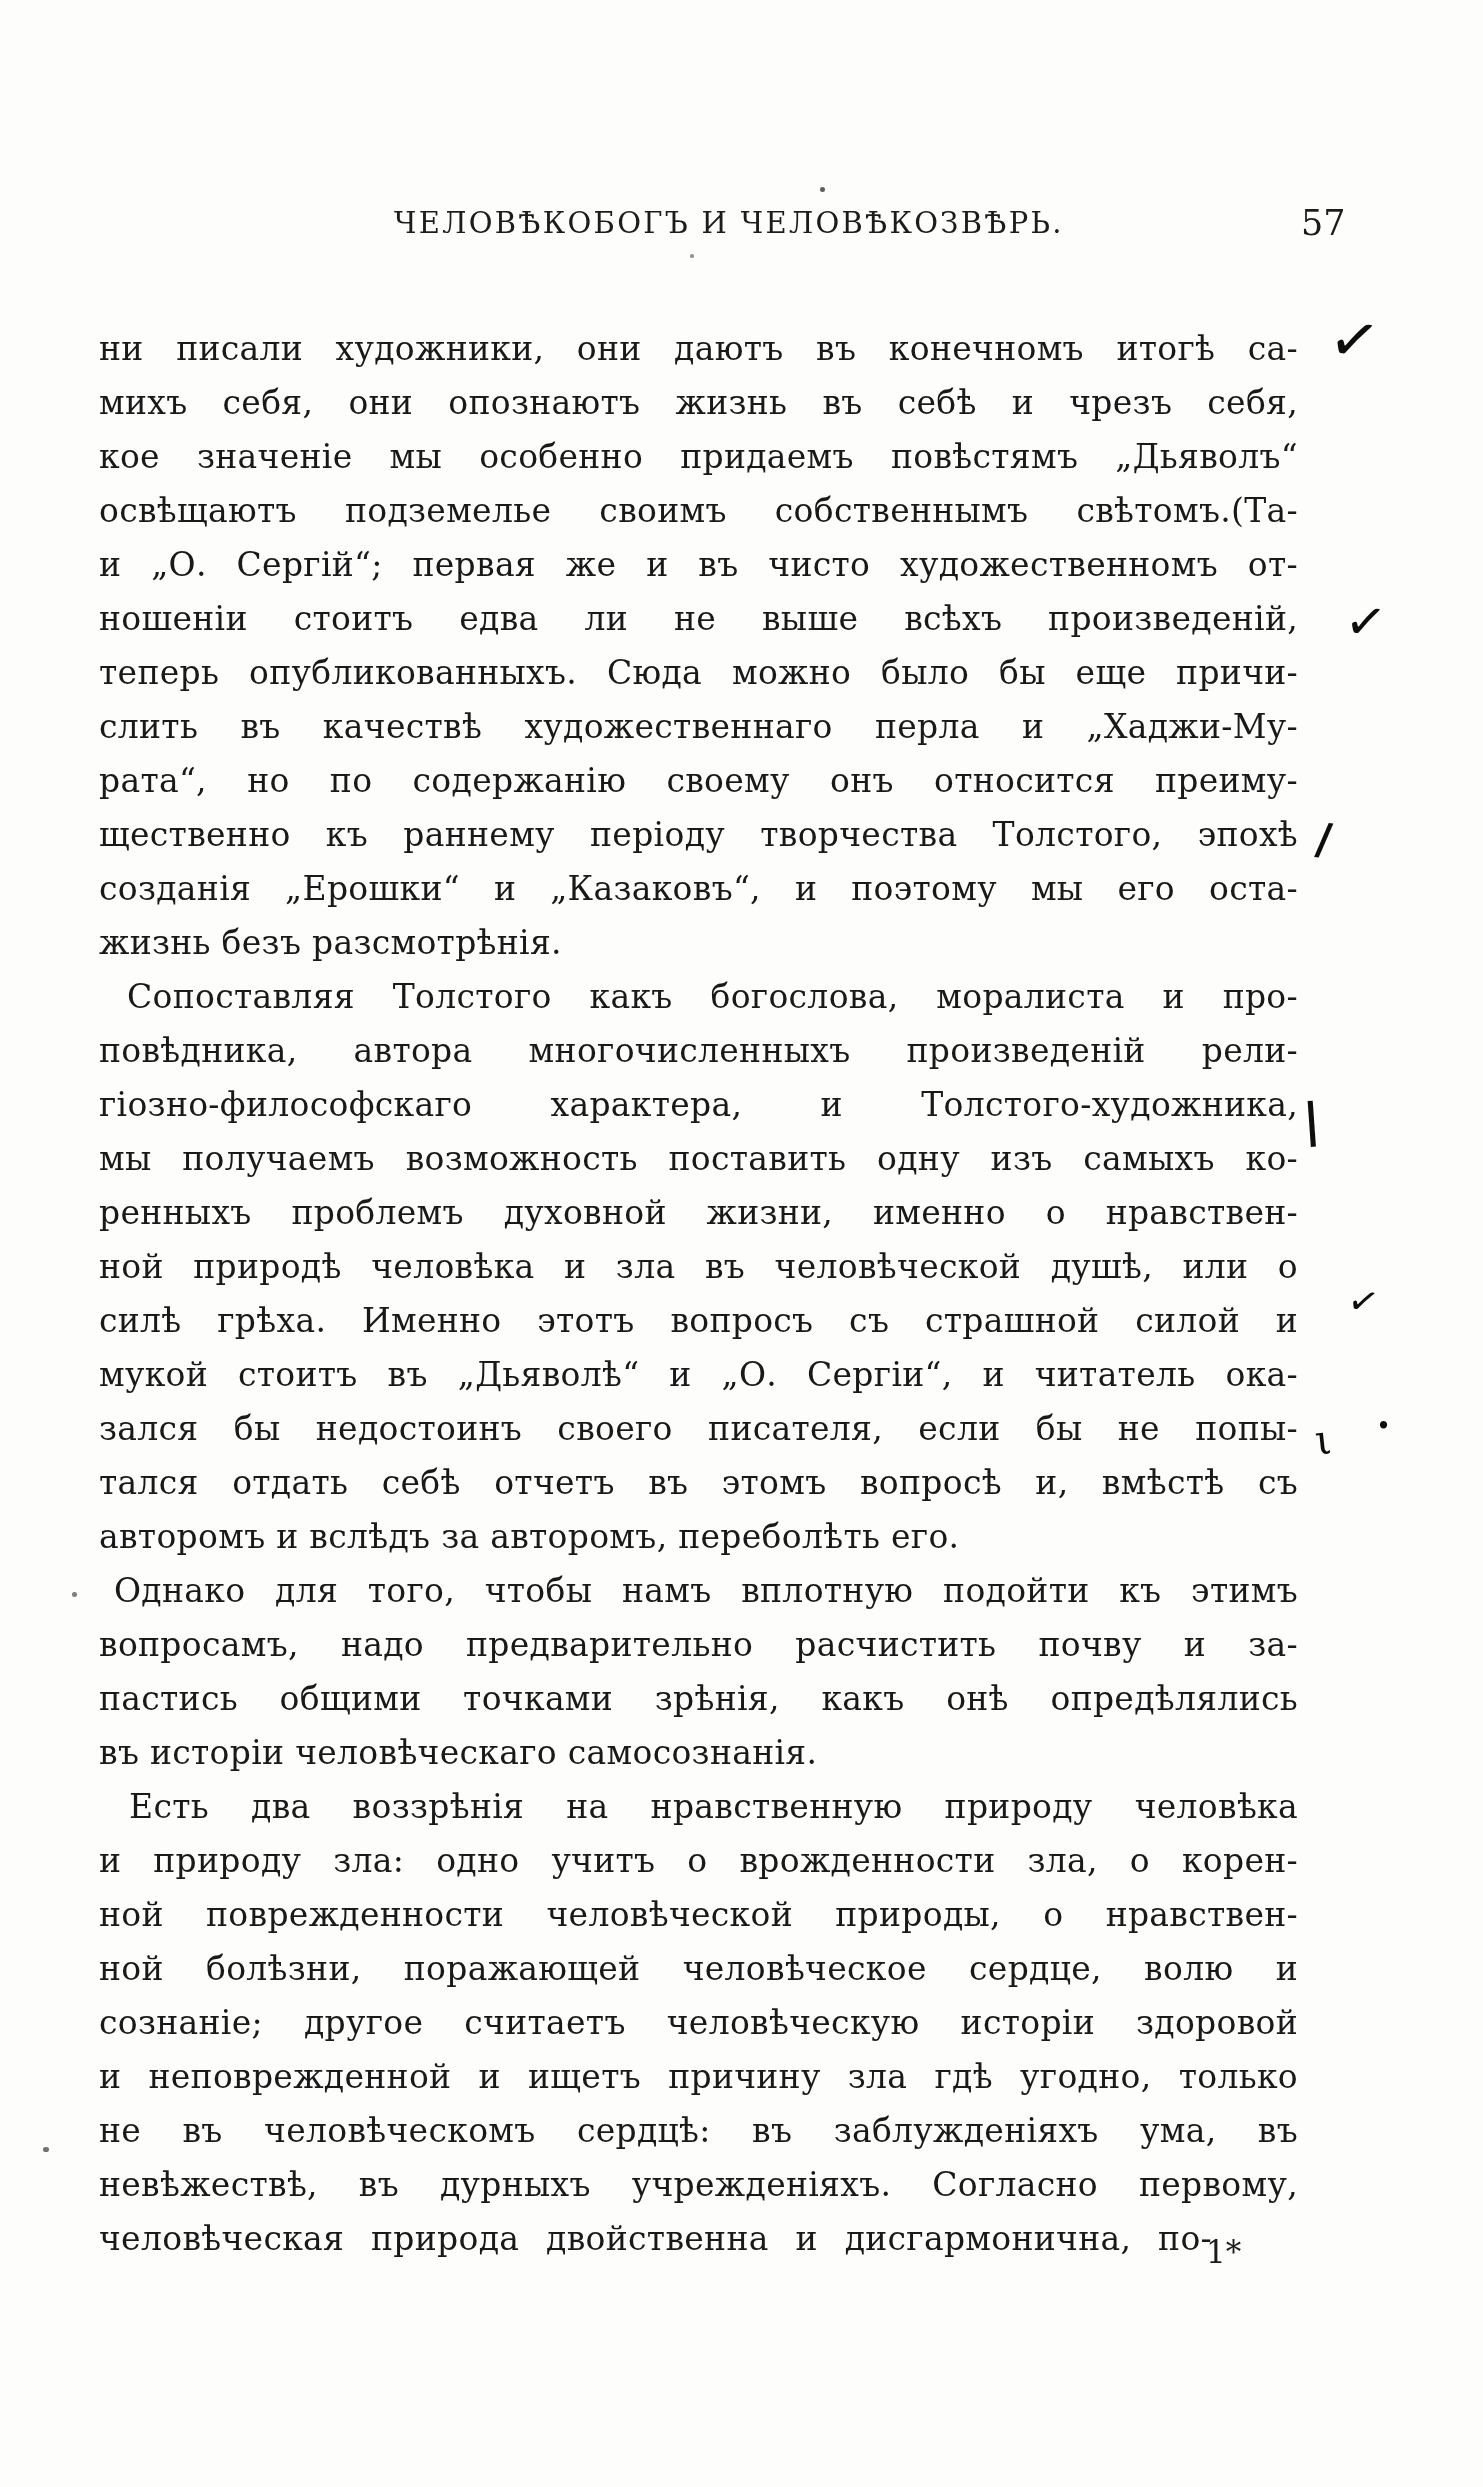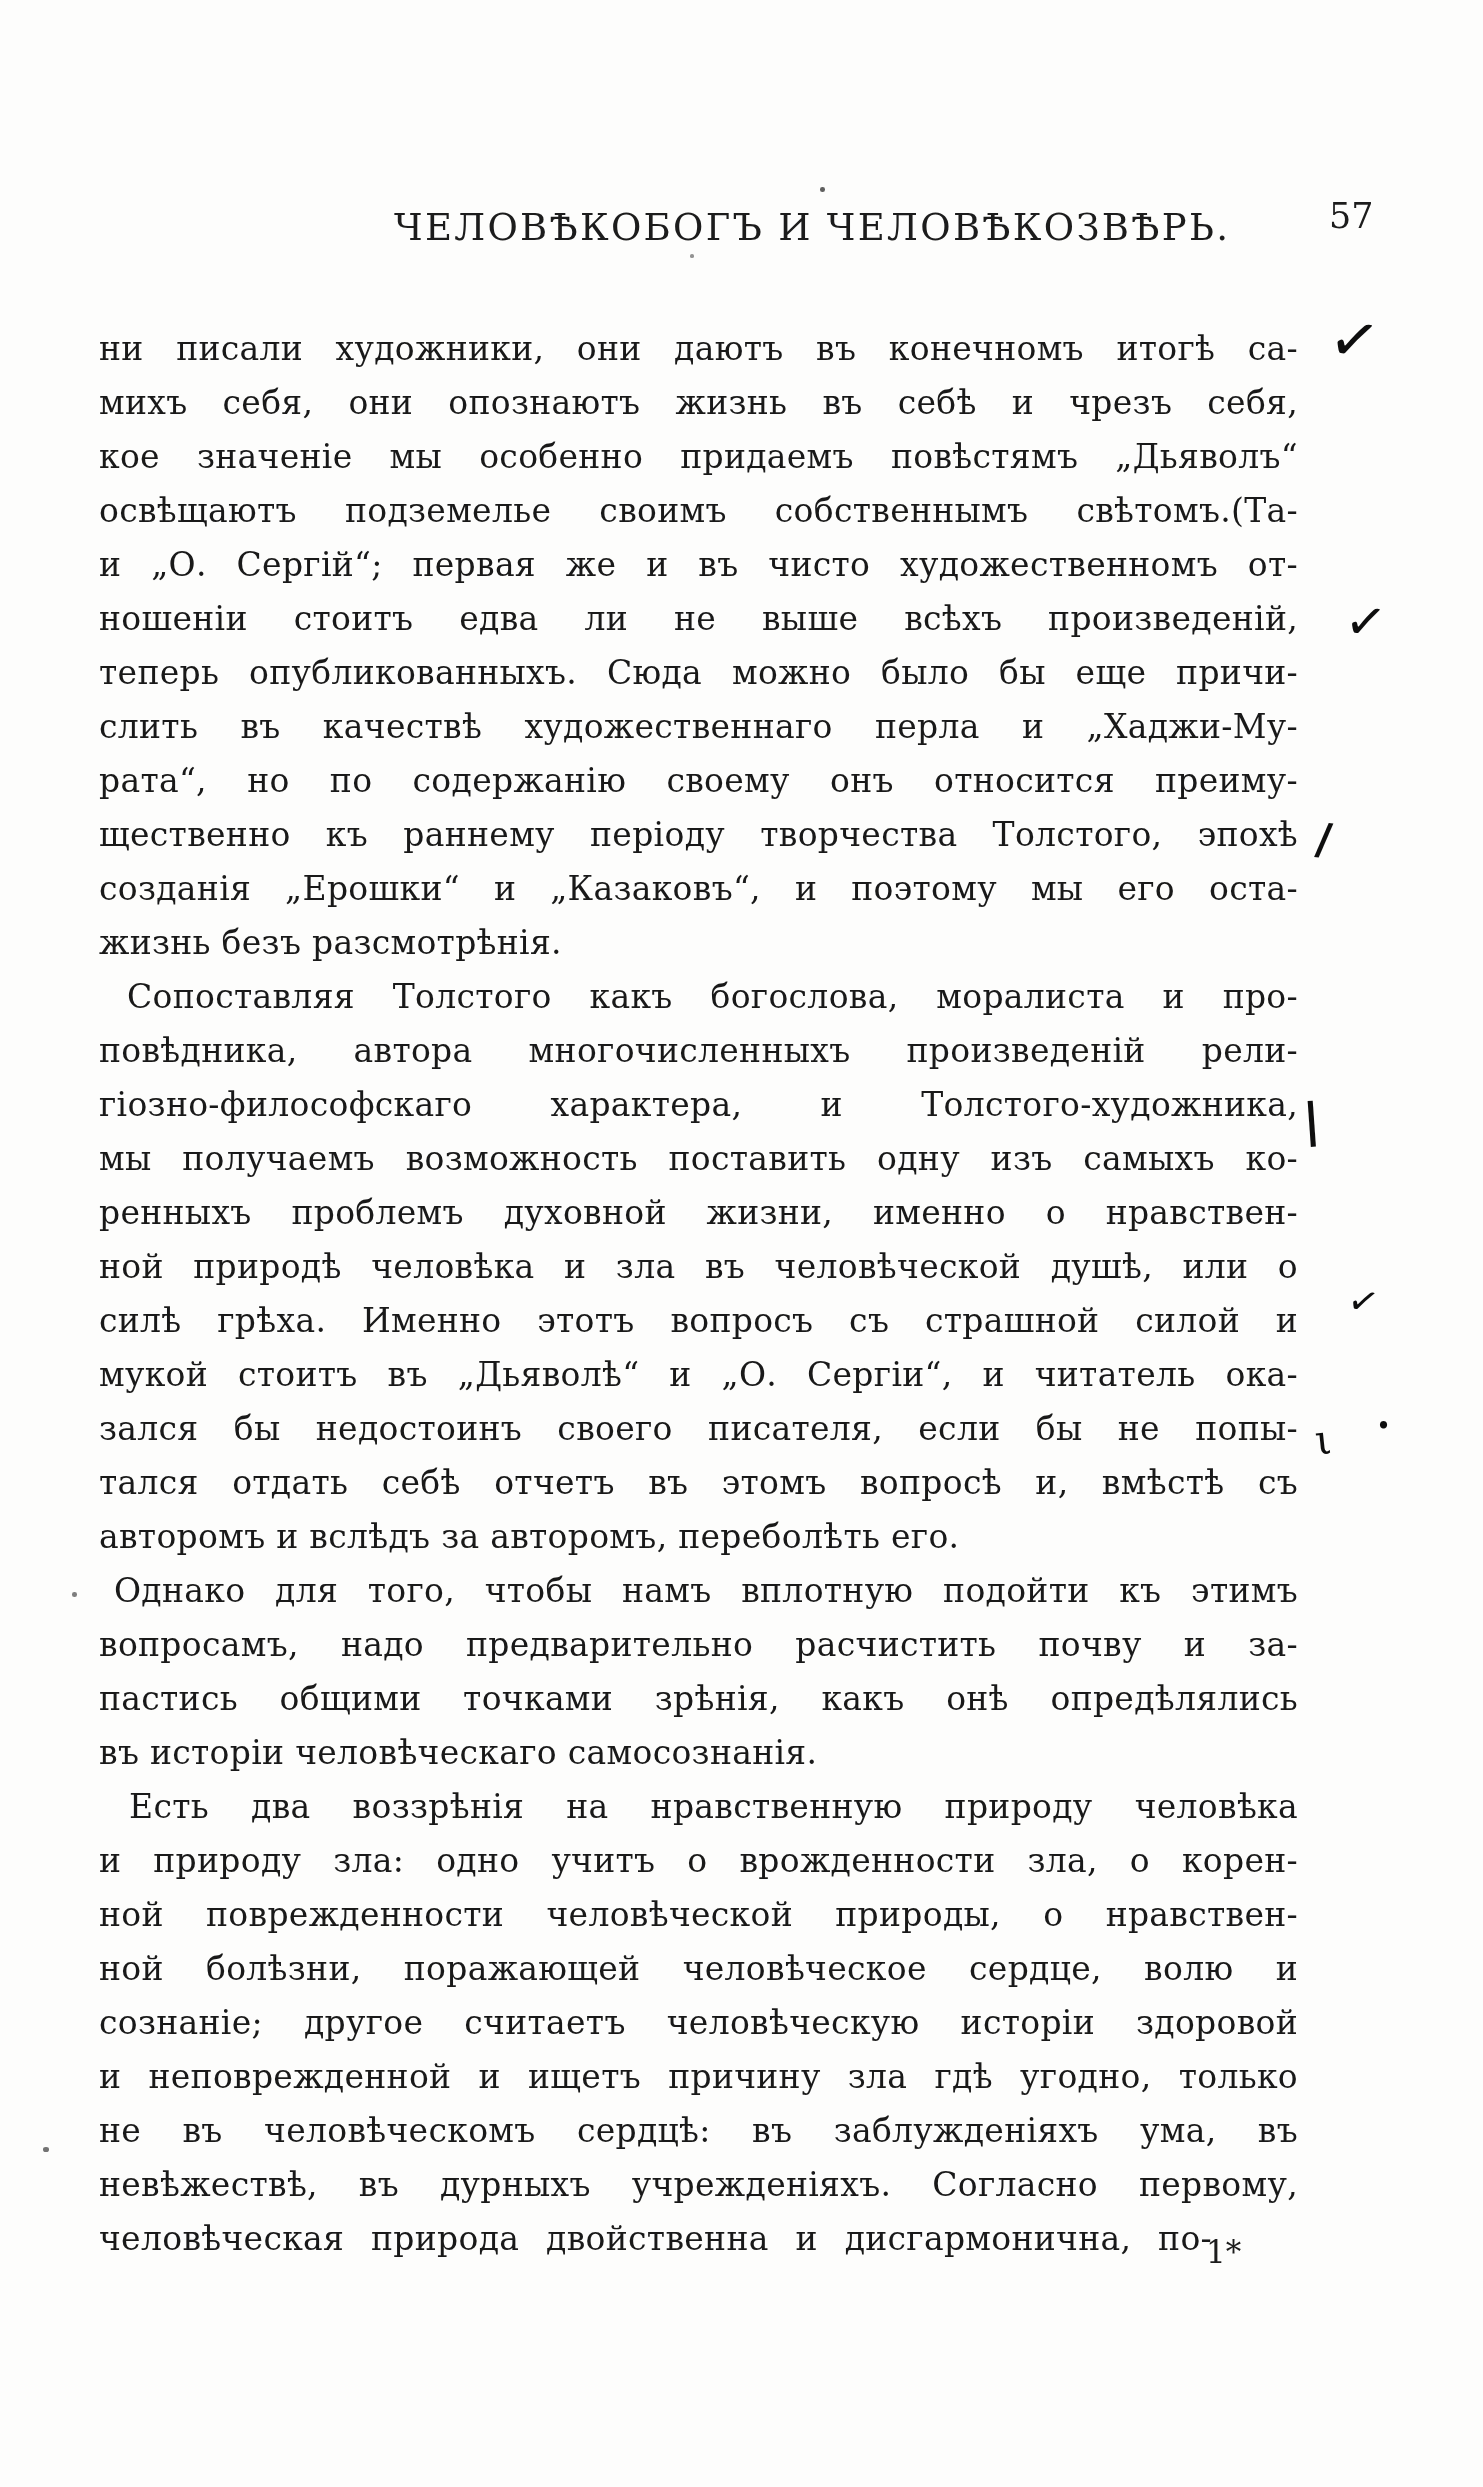--- a/index.html
+++ b/index.html
@@ -4,26 +4,26 @@
 <style>
   html,body { margin:0; padding:0; }
   body {
     width:1483px; height:2487px; position:relative;
     background:#fdfdfc; color:#191919;
     font-family:"DejaVu Serif", serif;
     overflow:hidden;
   }
   .header-title {
     position:absolute; left:394px; top:206px;
-    font-size:37px; letter-spacing:2.3px; color:#1c1c1c;
+    font-size:29px; letter-spacing:2.3px; color:#1c1c1c;
     white-space:nowrap;
   }
   .page-number {
-    position:absolute; left:1301px; top:196px;
-    font-size:35px; color:#1c1c1c;margin-left:28px;
+    position:absolute; left:1301px; top:203px;
+    font-size:35px; color:#1c1c1c;
   }
   .text-block {
     position:absolute; left:99px; top:291px; width:1199px;margin-top:31px;
   }
   .line {
     height:54px; line-height:54px; font-size:33px;
     letter-spacing:0.3px;
     text-align:justify; text-align-last:justify;
     overflow:hidden; white-space:normal;
   }

